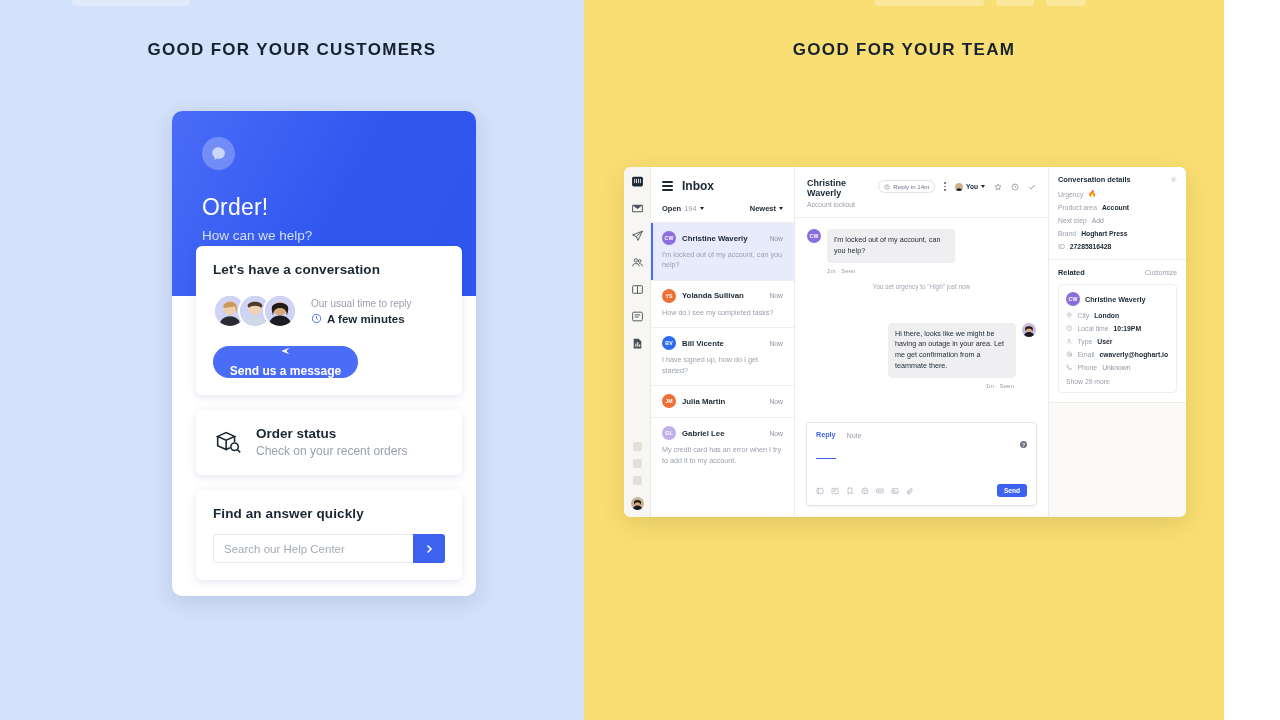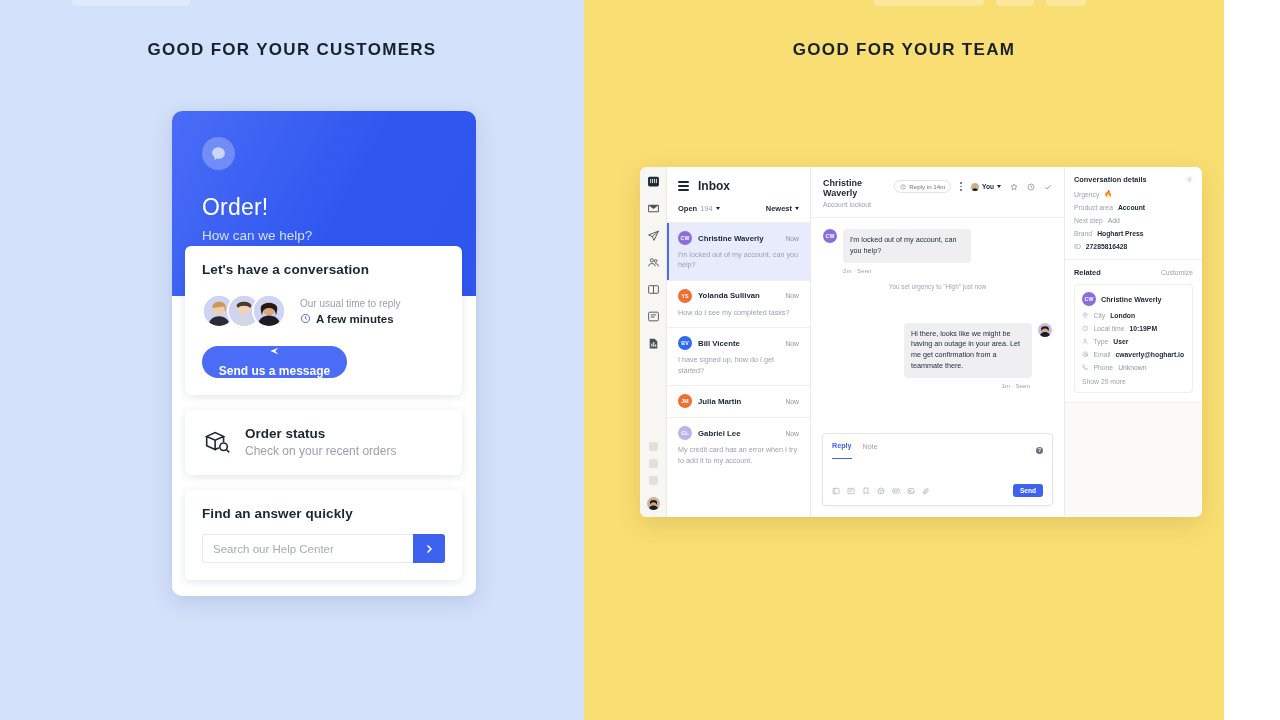--- a/index.html
+++ b/index.html
@@ -42,21 +42,21 @@
   }
   .msgr-logo {
     width: 33px; height: 33px; border-radius: 50%;
     background: rgba(255,255,255,.26);
     display: flex; align-items: center; justify-content: center;
   }
   .msgr-logo svg { width: 17px; height: 17px; display: block; }
   .msgr-hello { margin-top: 24px; font-size: 23px; color: #ffffff; font-weight: 400; letter-spacing: .2px; }
   .msgr-sub   { margin-top: 7px; font-size: 13.5px; color: #d5dffb; font-weight: 400; }
 
-  .msgr-cards { position: absolute; left: 13px; right: 14px; top: 135px; }
+  .msgr-cards { position: absolute; left: 24px; right: 14px; top: 135px; }
 
   .card {
     background: #ffffff;
     border-radius: 6px;
     box-shadow: 0 2px 9px rgba(40,60,120,.13);
     margin-bottom: 15px;
     padding: 16px 17px 17px 17px;
   }
   .card-title { font-size: 13.5px; font-weight: bold; color: #1b2733; letter-spacing: .1px; }
 
@@ -99,21 +99,21 @@
   }
   .search-input::placeholder { color: #a5abb5; }
   .search-go {
     width: 32px; background: #3d62f0; border: none; border-radius: 0 3px 3px 0;
     color: #fff; display: flex; align-items: center; justify-content: center; cursor: pointer;
   }
   .search-go svg { width: 12px; height: 12px; }
 
   
   .app {
-    position: absolute; left: 56px; top: 167px;
+    position: absolute; left: 40px; top: 167px;
     width: 562px; height: 350px;
     background: #ffffff;
     border-radius: 7px;
     box-shadow: 0 7px 24px rgba(110,90,20,.17);
     display: flex; overflow: hidden;
     font-size: 7px;
   }
 
   .rail {
     width: 27px; background: #f7f6f3; border-right: 1px solid #edeae4;
@@ -182,21 +182,21 @@
   }
   .m-meta { font-size: 6.2px; color: #9aa1ad; margin: 4px 0 9px 20px; }
   .m-meta.right { text-align: right; margin: 4px 22px 9px 0; }
   .m-note { text-align: center; font-size: 6.4px; color: #a0a6b1; margin: 2px 0 9px 0; }
   .m-row.out { justify-content: flex-end; margin-top: 33px; }
   .out-av { width: 14px; height: 14px; border-radius: 50%; overflow: hidden; flex: none; }
   .out-av svg { width: 100%; height: 100%; display: block; }
 
   .composer { margin: 0 11px 11px 11px; border: 1px solid #e7e5e1; border-radius: 4px; background: #fff; box-shadow: 0 1px 3px rgba(0,0,0,.05); }
   .comp-tabs { display: flex; align-items: center; gap: 11px; padding: 7px 9px 0 9px; position: relative; }
-  .comp-tab { font-size: 7.2px; color: #9aa1ad; padding-bottom: 8px; cursor: pointer; }
+  .comp-tab { font-size: 7.2px; color: #9aa1ad; padding-bottom: 19px; cursor: pointer; }
   .comp-tab.active { color: #3d62f0; font-weight: bold; border-bottom: 1.4px solid #3d62f0; }
   .comp-help { margin-left: auto; width: 7px; height: 7px; border-radius: 50%; background: #6b7280; color: #fff; font-size: 5px; display: flex; align-items: center; justify-content: center; font-weight: bold; }
   .comp-body { height: 25px; }
   .comp-foot { display: flex; align-items: center; gap: 7px; padding: 0 9px 8px 9px; }
   .comp-ico { width: 8px; height: 8px; color: #9aa1ad; display: block; }
   .send-sm { margin-left: auto; background: #3d62f0; color: #fff; border: none; border-radius: 3px; font-size: 6.6px; font-weight: bold; padding: 3px 7px; font-family: inherit; cursor: pointer; }
 
   .details { width: 137px; background: #fbfaf9; display: flex; flex-direction: column; }
   .det-block { background: #fff; border-bottom: 1px solid #f0eeeb; padding: 8px 9px 9px 9px; }
   .det-head { display: flex; align-items: center; }

